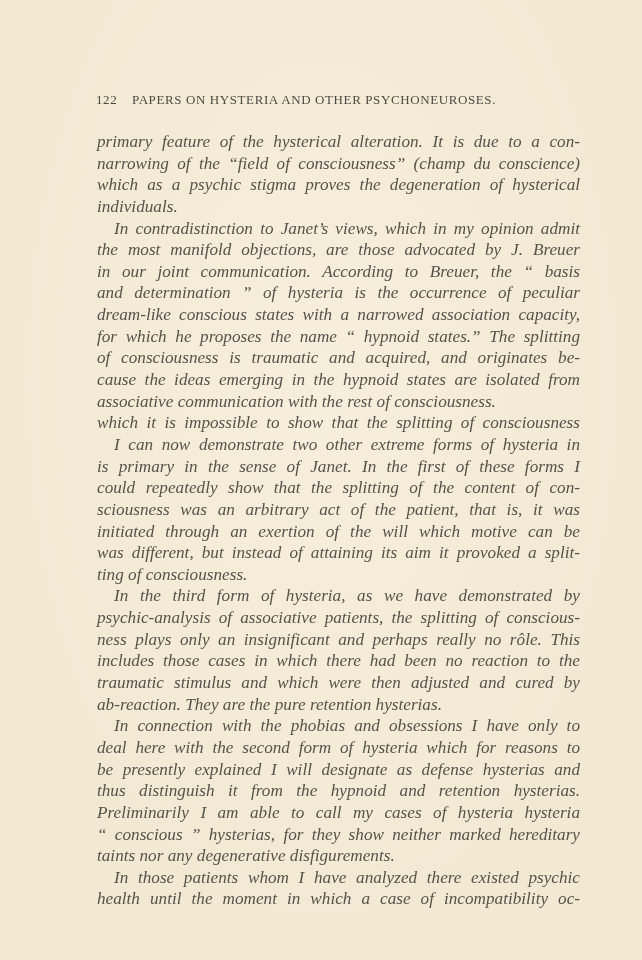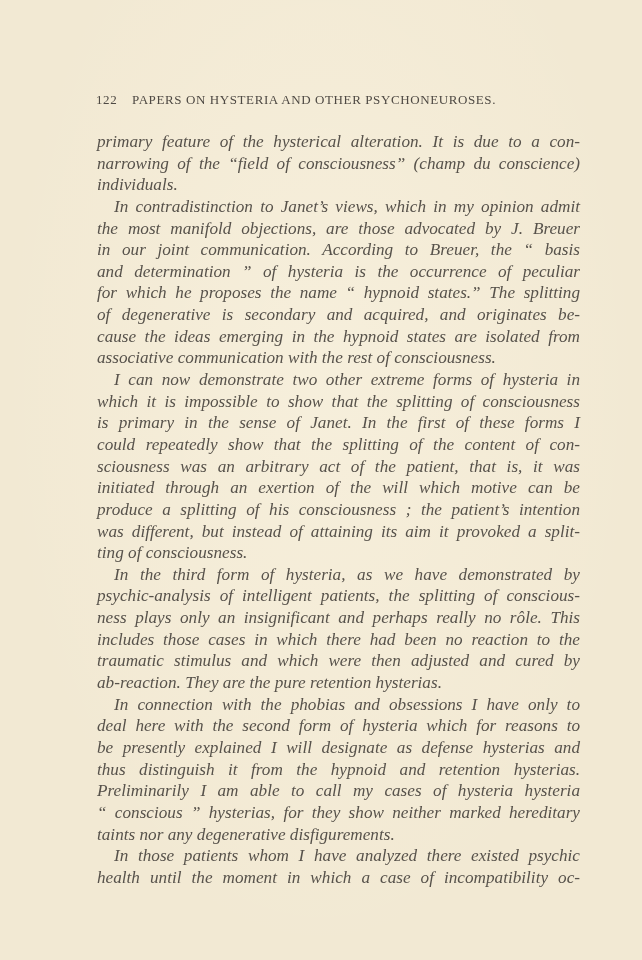--- a/index.html
+++ b/index.html
@@ -65,40 +65,41 @@
 </head>
 <body>
 
 <div class="page">
   <div class="running-head">
     <span class="folio">122</span><span>PAPERS ON HYSTERIA AND OTHER PSYCHONEUROSES.</span>
   </div>
   <div class="body-text" id="body-text">
       <span class="line">primary feature of the hysterical alteration.  It is due to a con-</span>
       <span class="line">narrowing of the “field of consciousness” (champ du conscience)</span>
+      <span class="line">which as a psychic stigma proves the degeneration of hysterical</span>
       <span class="line last">individuals.</span>
       <span class="line indent">In contradistinction to Janet’s views, which in my opinion admit</span>
       <span class="line">the most manifold objections, are those advocated by J. Breuer</span>
       <span class="line">in our joint communication.  According to Breuer, the “ basis</span>
       <span class="line">and determination ” of hysteria is the occurrence of peculiar</span>
+      <span class="line">dream-like conscious states with a narrowed association capacity,</span>
       <span class="line">for which he proposes the name “ hypnoid states.”  The splitting</span>
-      <span class="line">of degenerative is secondary and acquired, and originates be-</span>
+      <span class="line">of consciousness is traumatic and acquired, and originates be-</span>
       <span class="line">cause the ideas emerging in the hypnoid states are isolated from</span>
       <span class="line last">associative communication with the rest of consciousness.</span>
+      <span class="line">which it is impossible to show that the splitting of consciousness</span>
       <span class="line indent">I can now demonstrate two other extreme forms of hysteria in</span>
-      <span class="line">which it is impossible to show that the splitting of consciousness</span>
       <span class="line">is primary in the sense of Janet.  In the first of these forms I</span>
       <span class="line">could repeatedly show that the splitting of the content of con-</span>
       <span class="line">sciousness was an arbitrary act of the patient, that is, it was</span>
       <span class="line">initiated through an exertion of the will which motive can be</span>
-      <span class="line">produce a splitting of his consciousness ; the patient’s intention</span>
       <span class="line">was different, but instead of attaining its aim it provoked a split-</span>
       <span class="line last">ting of consciousness.</span>
       <span class="line indent">In the third form of hysteria, as we have demonstrated by</span>
-      <span class="line">psychic-analysis of intelligent patients, the splitting of conscious-</span>
+      <span class="line">psychic-analysis of associative patients, the splitting of conscious-</span>
       <span class="line">ness plays only an insignificant and perhaps really no rôle.  This</span>
       <span class="line">includes those cases in which there had been no reaction to the</span>
       <span class="line">traumatic stimulus and which were then adjusted and cured by</span>
       <span class="line last">ab-reaction.  They are the pure retention hysterias.</span>
       <span class="line indent">In connection with the phobias and obsessions I have only to</span>
       <span class="line">deal here with the second form of hysteria which for reasons to</span>
       <span class="line">be presently explained I will designate as defense hysterias and</span>
       <span class="line">thus distinguish it from the hypnoid and retention hysterias.</span>
       <span class="line">Preliminarily I am able to call my cases of hysteria hysteria</span>
       <span class="line">“ conscious ” hysterias, for they show neither marked hereditary</span>

